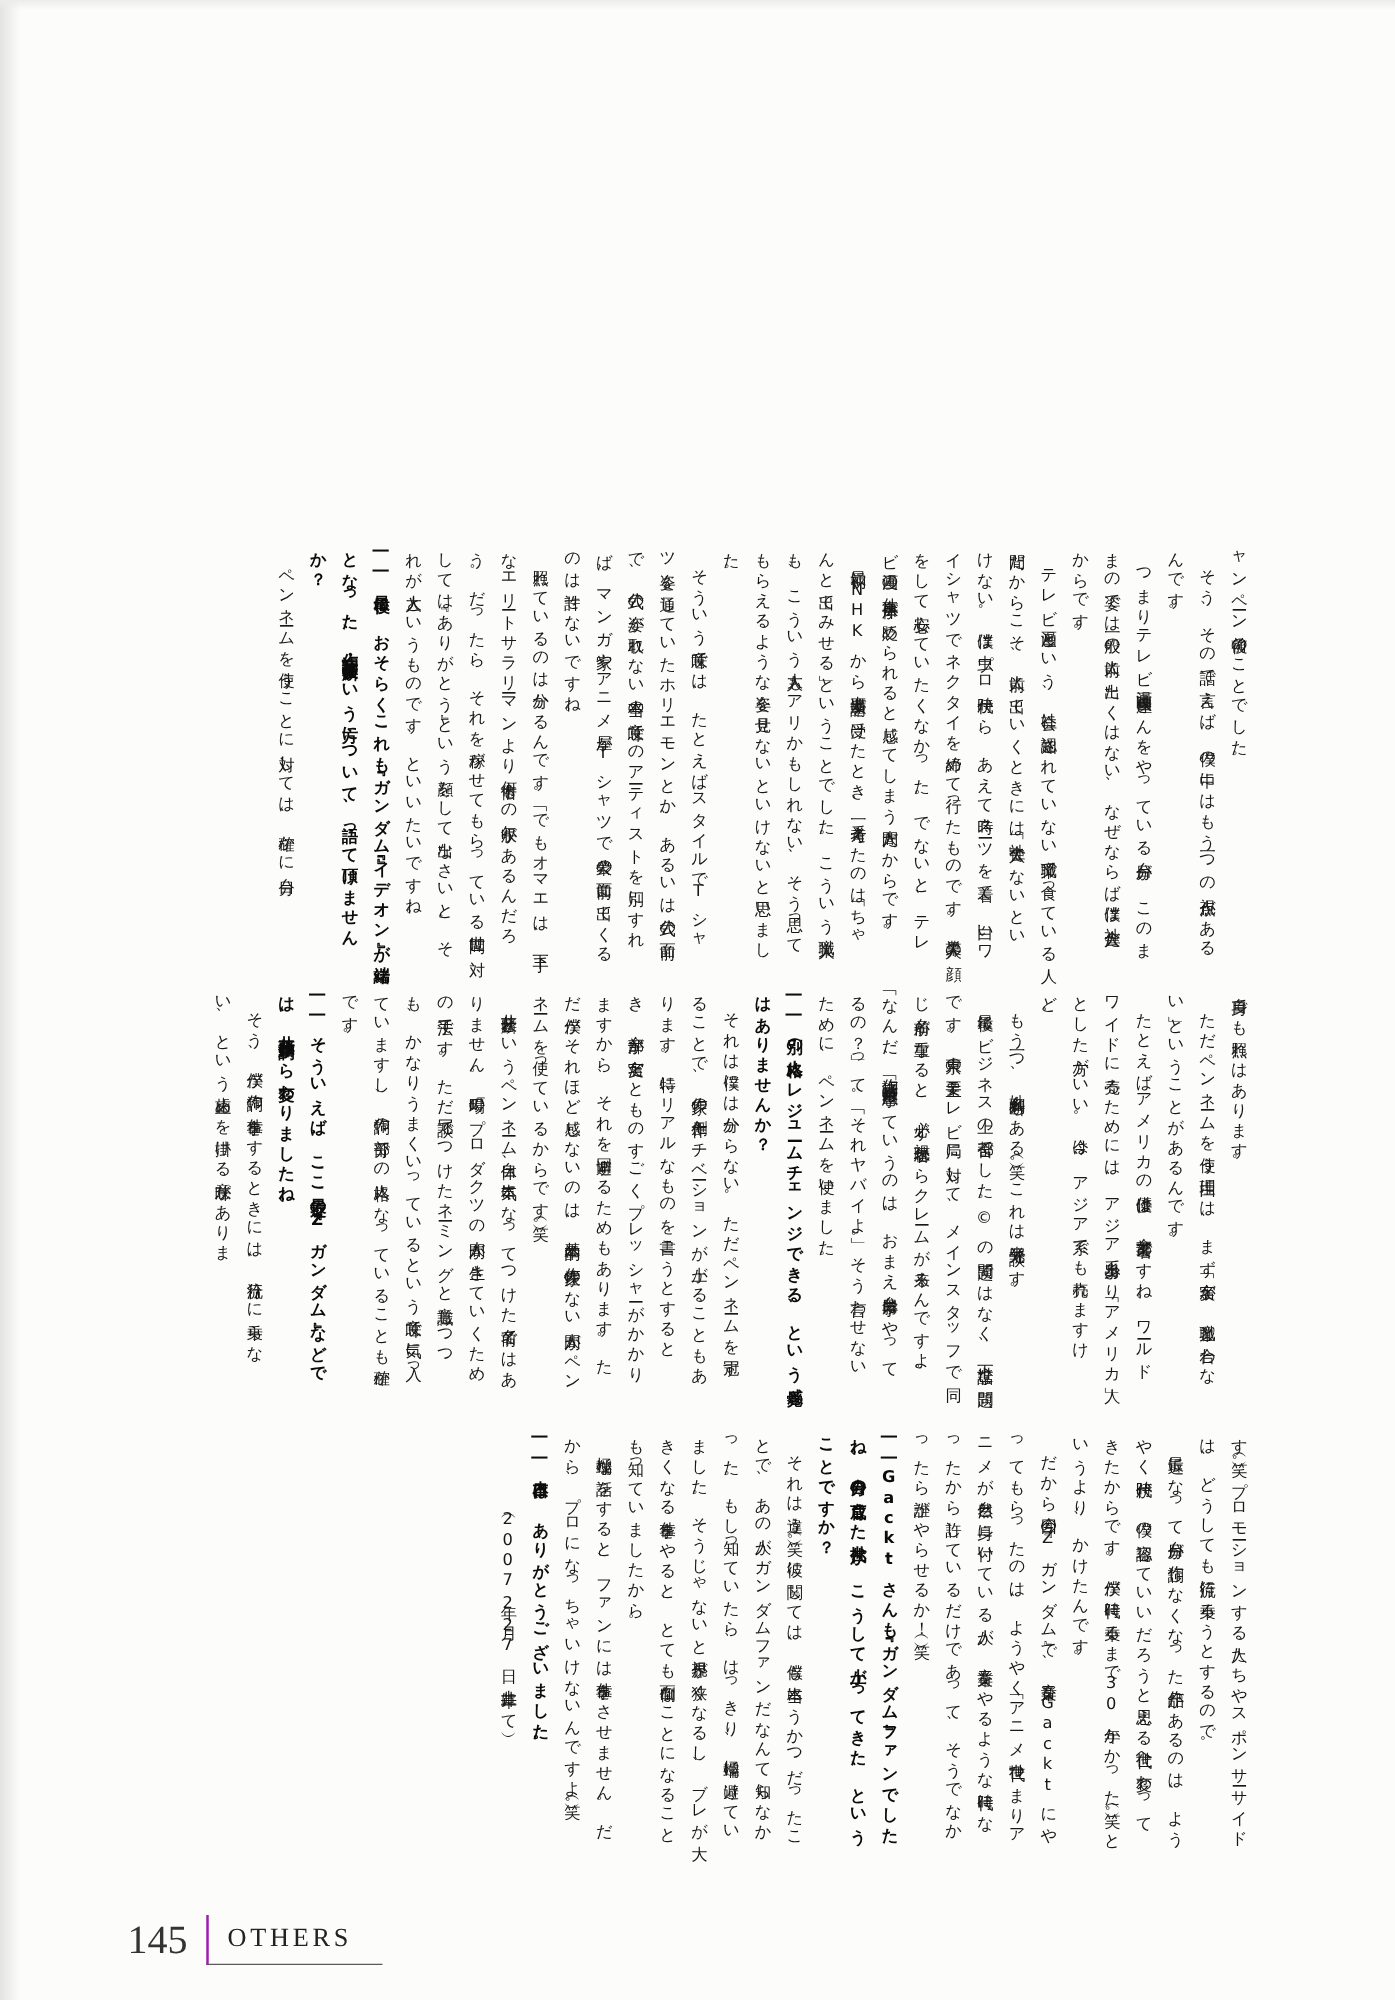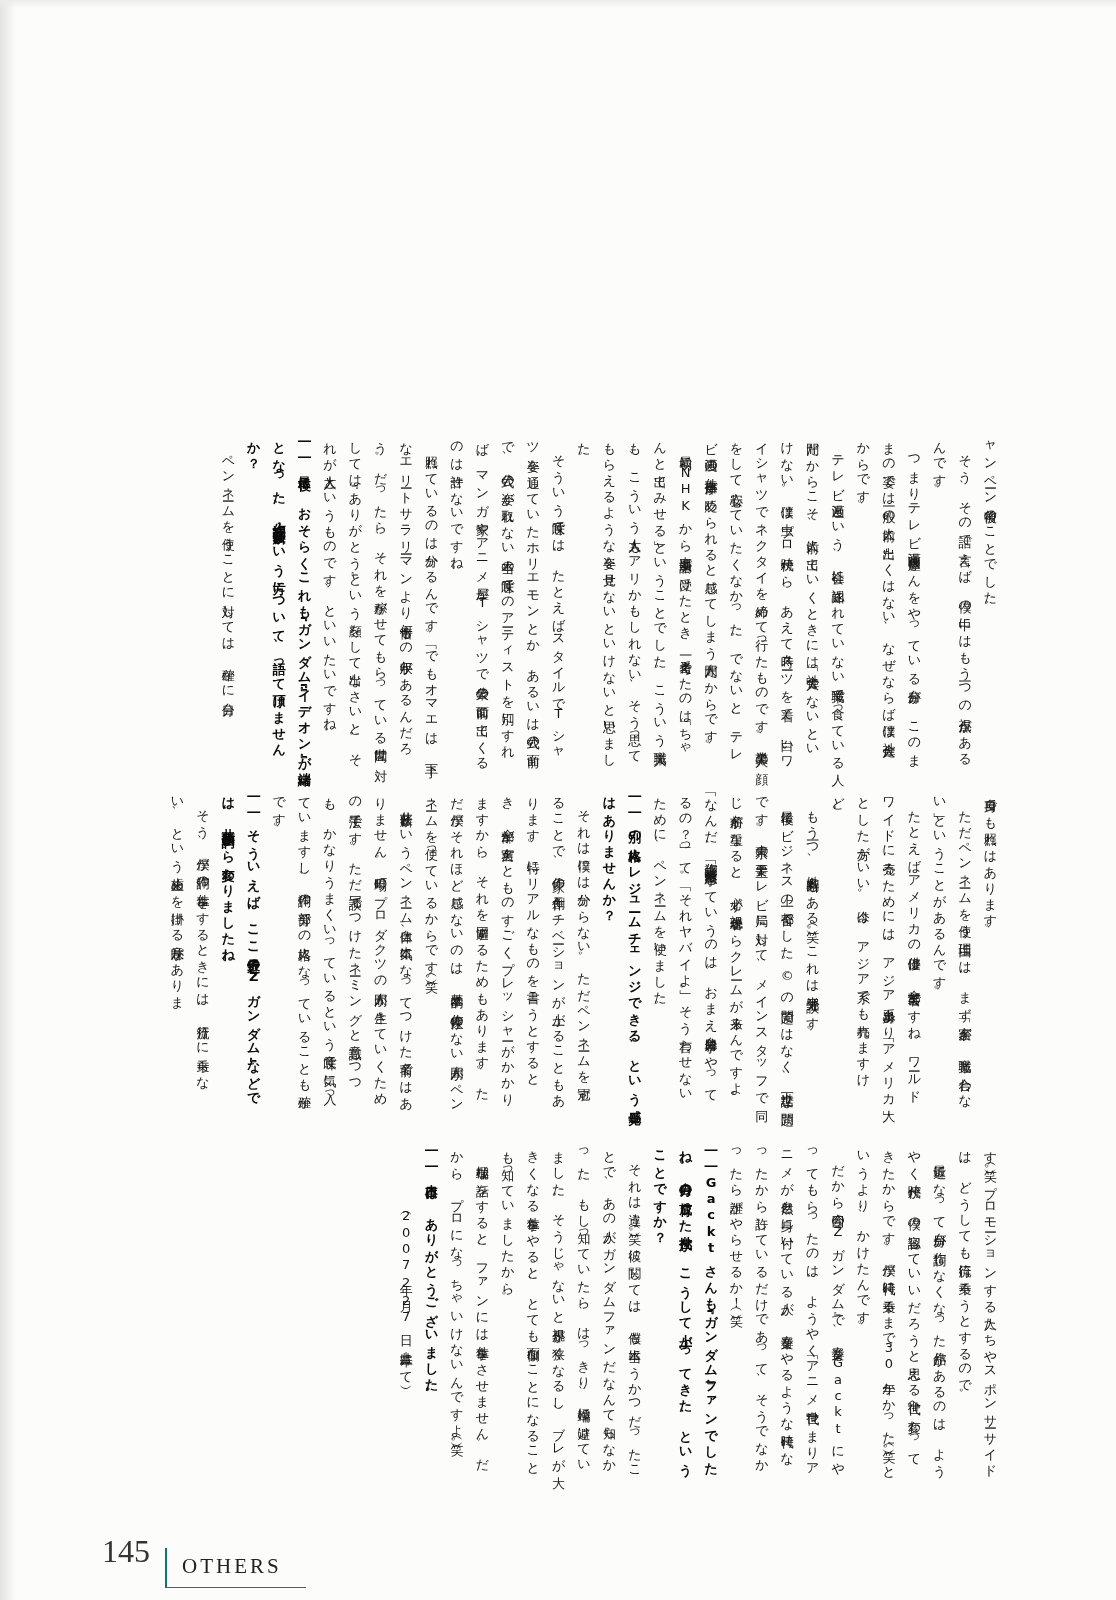--- a/index.html
+++ b/index.html
@@ -44,24 +44,23 @@
     display:flex;align-items:stretch;
     color:#2b2b2b;
   }
   .page-num{
     font-family:"Liberation Serif","DejaVu Serif",serif;
     font-size:32px;line-height:38px;
     padding-right:15px;
     color:#333;
   }
   .section-wrap{
-    border-left:2px solid #0f766e;
+    border-left:2px solid #a21caf;
     border-bottom:1.5px solid #5a5a5a;
     padding:6px 24px 8px 15px;
-    margin-top:16px;
   }
   .section-label{
     font-family:"Liberation Serif","DejaVu Serif",serif;
     font-size:21px;letter-spacing:3px;color:#222;
   }
 </style>
 </head>
 <body>
 
 <div class="scan-edge-left"></div>

